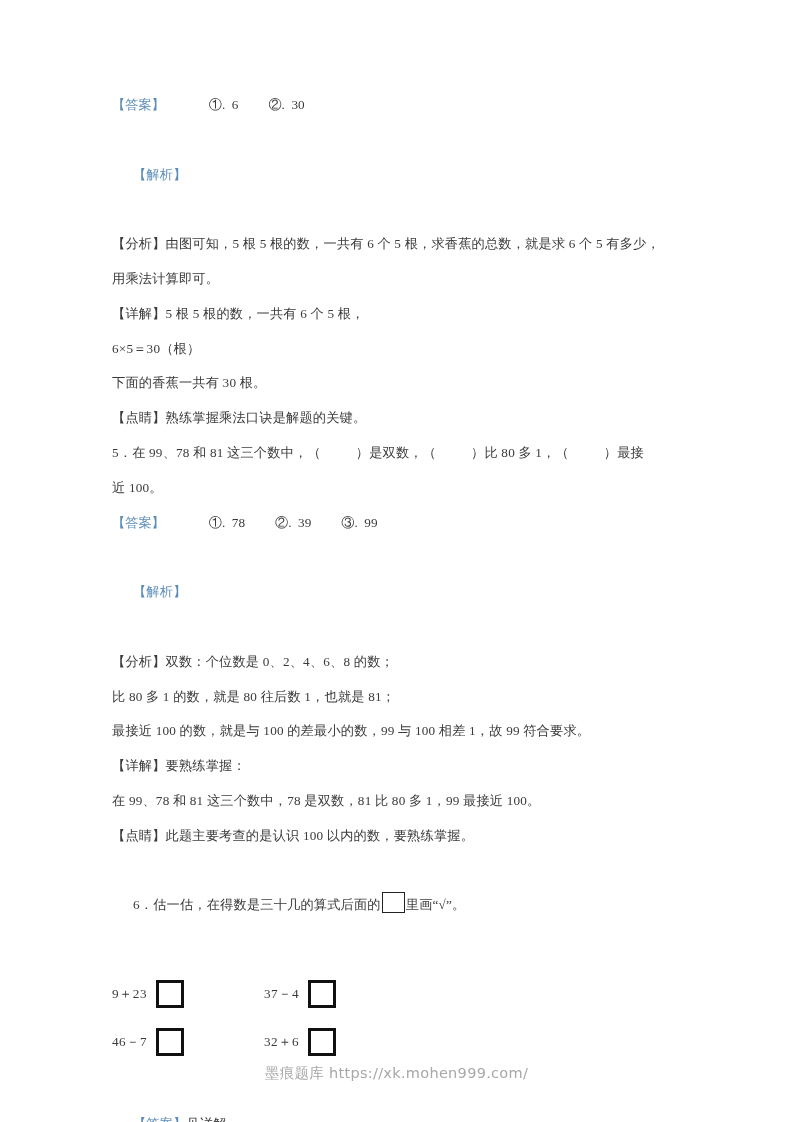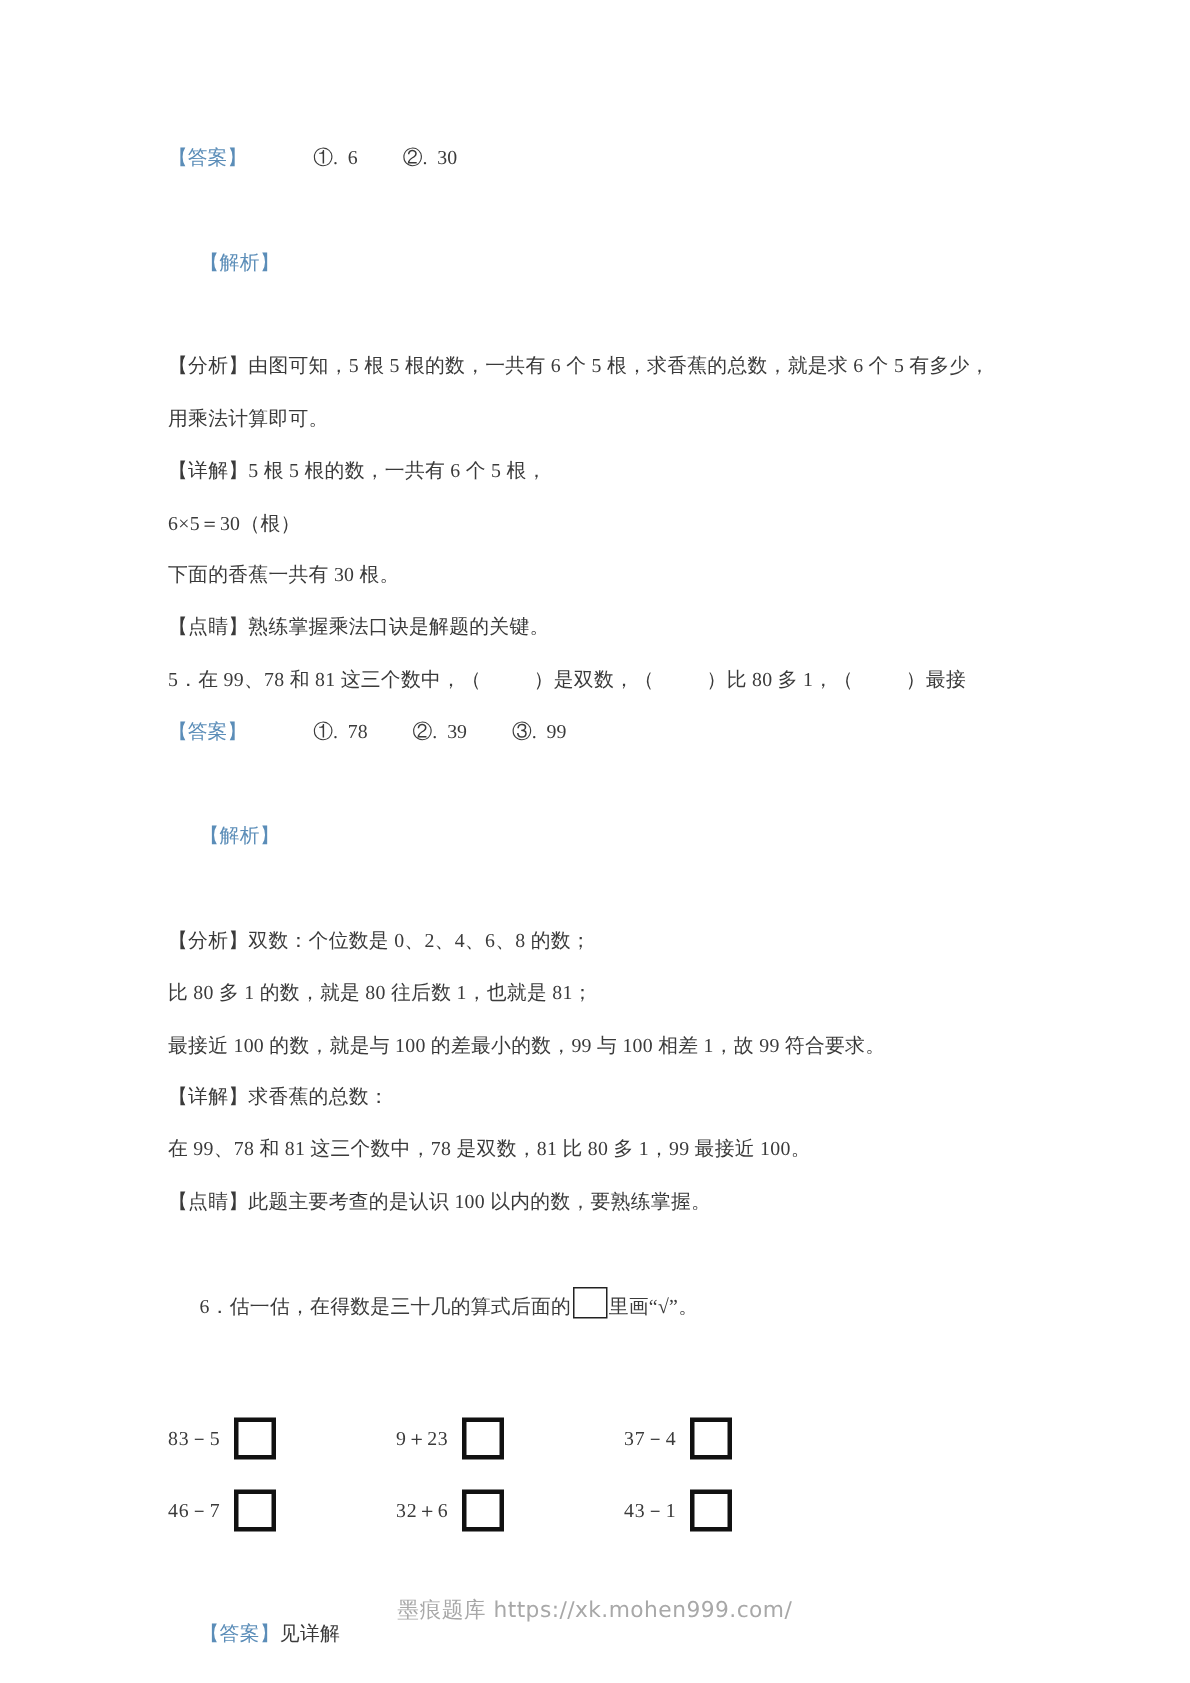--- a/index.html
+++ b/index.html
@@ -127,71 +127,64 @@
     </div>
 
     <div class="line">【分析】由图可知，5 根 5 根的数，一共有 6 个 5 根，求香蕉的总数，就是求 6 个 5 有多少，</div>
     <div class="line">用乘法计算即可。</div>
     <div class="line">【详解】5 根 5 根的数，一共有 6 个 5 根，</div>
     <div class="line">6×5＝30（根）</div>
     <div class="line">下面的香蕉一共有 30 根。</div>
     <div class="line">【点睛】熟练掌握乘法口诀是解题的关键。</div>
 
     <div class="line">5．在 99、78 和 81 这三个数中，（          ）是双数，（          ）比 80 多 1，（          ）最接</div>
+    <div class="line">近 100。</div>
 
     <div class="ans-row">
       <span class="tag">【答案】</span>
       <span class="ans-item first">①.  78</span>
       <span class="ans-item">②.  39</span>
       <span class="ans-item">③.  99</span>
     </div>
 
     <div class="line">
       <span class="tag">【解析】</span>
     </div>
 
     <div class="line">【分析】双数：个位数是 0、2、4、6、8 的数；</div>
     <div class="line">比 80 多 1 的数，就是 80 往后数 1，也就是 81；</div>
     <div class="line">最接近 100 的数，就是与 100 的差最小的数，99 与 100 相差 1，故 99 符合要求。</div>
-    <div class="line">【详解】求香蕉的总数：</div>
+    <div class="line">【详解】要熟练掌握：</div>
     <div class="line">在 99、78 和 81 这三个数中，78 是双数，81 比 80 多 1，99 最接近 100。</div>
     <div class="line">【点睛】此题主要考查的是认识 100 以内的数，要熟练掌握。</div>
 
     <div class="line">
       <span>6．估一估，在得数是三十几的算式后面的</span><span class="inline-box"></span><span>里画“√”。</span>
     </div>
 
     <div class="q6-grid">
       <div class="q6-row">
-        <div class="q6-cell">
-          <span class="q6-expr">83－5</span>
-          <span class="q6-box"></span>
-        </div>
         <div class="q6-cell">
           <span class="q6-expr">9＋23</span>
           <span class="q6-box"></span>
         </div>
         <div class="q6-cell">
           <span class="q6-expr">37－4</span>
           <span class="q6-box"></span>
         </div>
       </div>
       <div class="q6-row">
         <div class="q6-cell">
           <span class="q6-expr">46－7</span>
           <span class="q6-box"></span>
         </div>
         <div class="q6-cell">
           <span class="q6-expr">32＋6</span>
           <span class="q6-box"></span>
         </div>
-        <div class="q6-cell">
-          <span class="q6-expr">43－1</span>
-          <span class="q6-box"></span>
-        </div>
       </div>
     </div>
 
     <div class="spacer-sm"></div>
 
     <div class="line">
       <span class="tag">【答案】</span><span>见详解</span>
     </div>
 
   </div>

